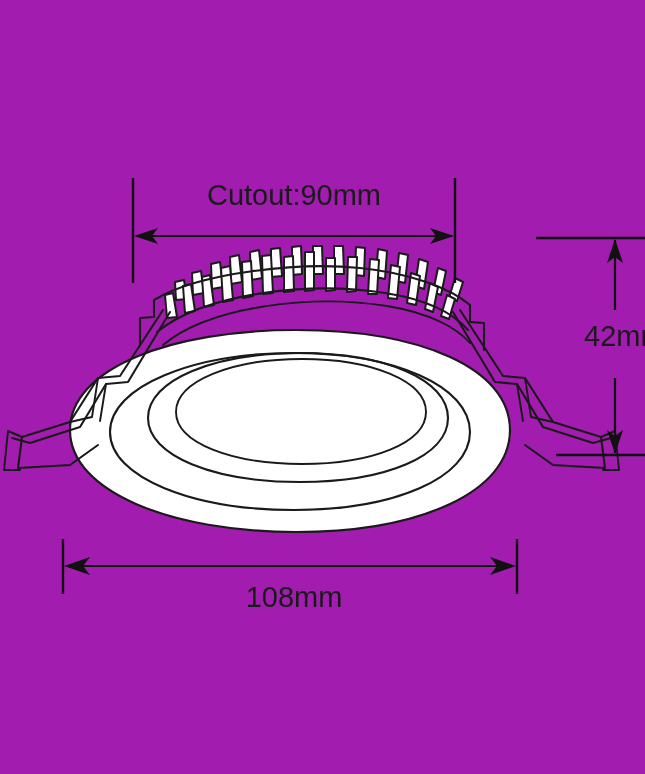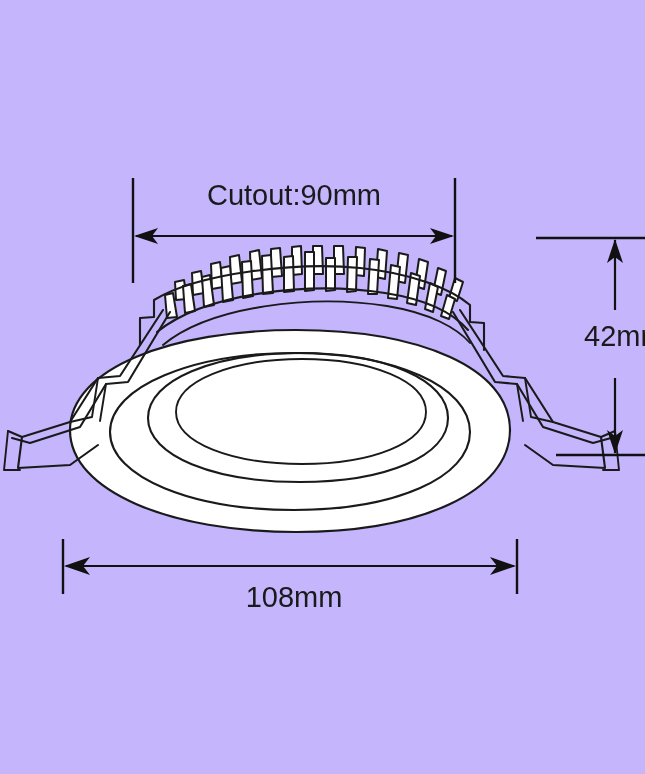--- a/index.html
+++ b/index.html
@@ -11,21 +11,21 @@
   body {
     width: 645px;
     height: 774px;
     overflow: hidden;
     font-family: "Liberation Sans", sans-serif;
   }
   #drawing-root {
     position: relative;
     width: 645px;
     height: 774px;
-    background: #c4b5fd;
+    background: #a21caf;
   }
   svg.drawing-canvas {
     display: block;
     width: 645px;
     height: 774px;
   }
   .part-line {
     fill: none;
     stroke: #1a1a1a;
     stroke-width: 2.1;

